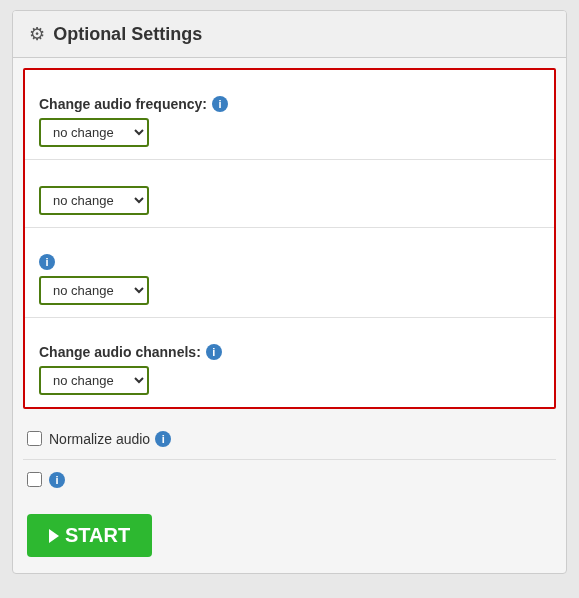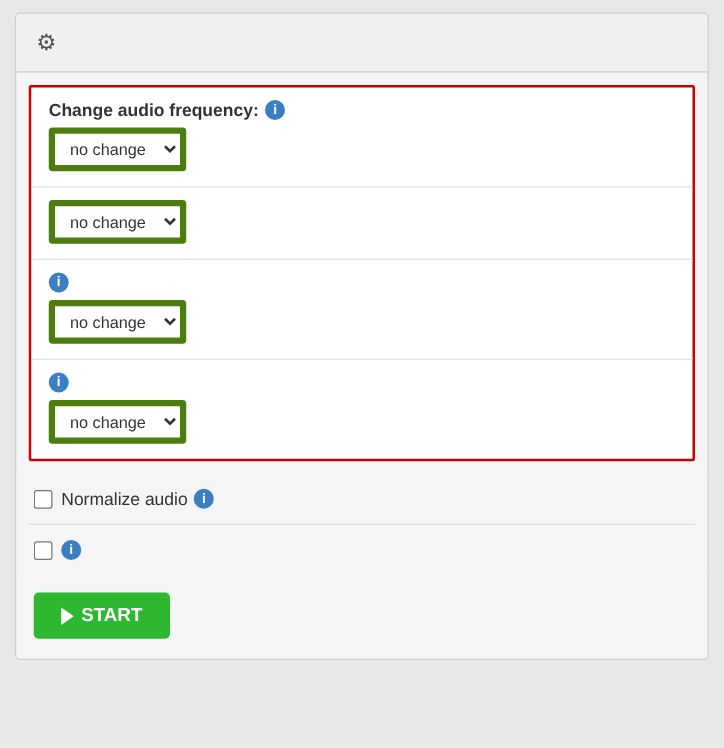--- a/index.html
+++ b/index.html
@@ -41,20 +41,21 @@
     }
     .red-bordered-section {
       border: 2px solid #cc0000;
       margin: 10px 10px 10px 10px;
       background: #fff;
       border-radius: 2px;
     }
     .setting-row {
       padding: 10px 14px 12px 14px;
       border-bottom: 1px solid #e0e0e0;
+      margin-top: 16px;
     }
     .setting-row:last-child {
       border-bottom: none;
     }
     .setting-label {
       font-weight: bold;
       color: #333;
       margin-bottom: 6px;
       display: flex;
       align-items: center;
@@ -69,61 +70,61 @@
       background: #3a7fc1;
       color: #fff;
       border-radius: 50%;
       font-size: 11px;
       font-weight: bold;
       cursor: pointer;
       flex-shrink: 0;
     }
     select {
       padding: 4px 7px 4px 8px;
-      border: 5px solid #4d7c0f;
+      border: 2px solid #4d7c0f;
       border-radius: 3px;
       background: #fff;
       font-size: 13px;
       color: #333;
       cursor: pointer;
       appearance: auto;
       min-width: 110px;
     }
     .checkbox-label {
       color: #333;
       display: flex;
       align-items: center;
       gap: 5px;
     }
     .outer-checkbox-area {
       background: #f5f5f5;
       padding: 0 10px;
     }
     .outer-checkbox-row {
       display: flex;
-      align-items: center;
+      align-items: flex-start;
       gap: 7px;
       padding: 12px 4px;
       border-bottom: 1px solid #ddd;
     }
     .outer-checkbox-row:last-of-type {
       border-bottom: none;
     }
     .outer-checkbox-row input[type="checkbox"] {
       width: 15px;
       height: 15px;
       cursor: pointer;
     }
     .start-btn {
       display: inline-flex;
       align-items: center;
       gap: 6px;
       background: #2db830;
       color: #fff;
-      font-size: 15px;
+      font-size: 20px;
       font-weight: bold;
       padding: 10px 22px;
       border: none;
       border-radius: 4px;
       cursor: pointer;
       margin: 14px 14px 16px 14px;
     }
     .play-triangle {
       display: inline-block;
       width: 0;
@@ -133,20 +134,21 @@
       border-left: 10px solid #fff;
     }
   </style>
 </head>
 <body>
 
 <div class="card">
   
   <div class="card-header">
     <span class="gear-icon">⚙</span>
+    <h2>Optional Settings</h2>
   </div>
 
   
   <div class="red-bordered-section">
 
     <div class="setting-row">
       <div class="setting-label">
         <span>Change audio frequency:</span>
         <span class="info-icon">i</span>
       </div>
@@ -183,20 +185,21 @@
       </div>
       <select>
         <option>no change</option>
         <option>enable</option>
         <option>disable</option>
       </select>
     </div>
 
     <div class="setting-row">
       <div class="setting-label">
+        <span>Change audio channels:</span>
         <span class="info-icon">i</span>
       </div>
       <select>
         <option>no change</option>
         <option>1 (mono)</option>
         <option>2 (stereo)</option>
       </select>
     </div>
   </div>
 

